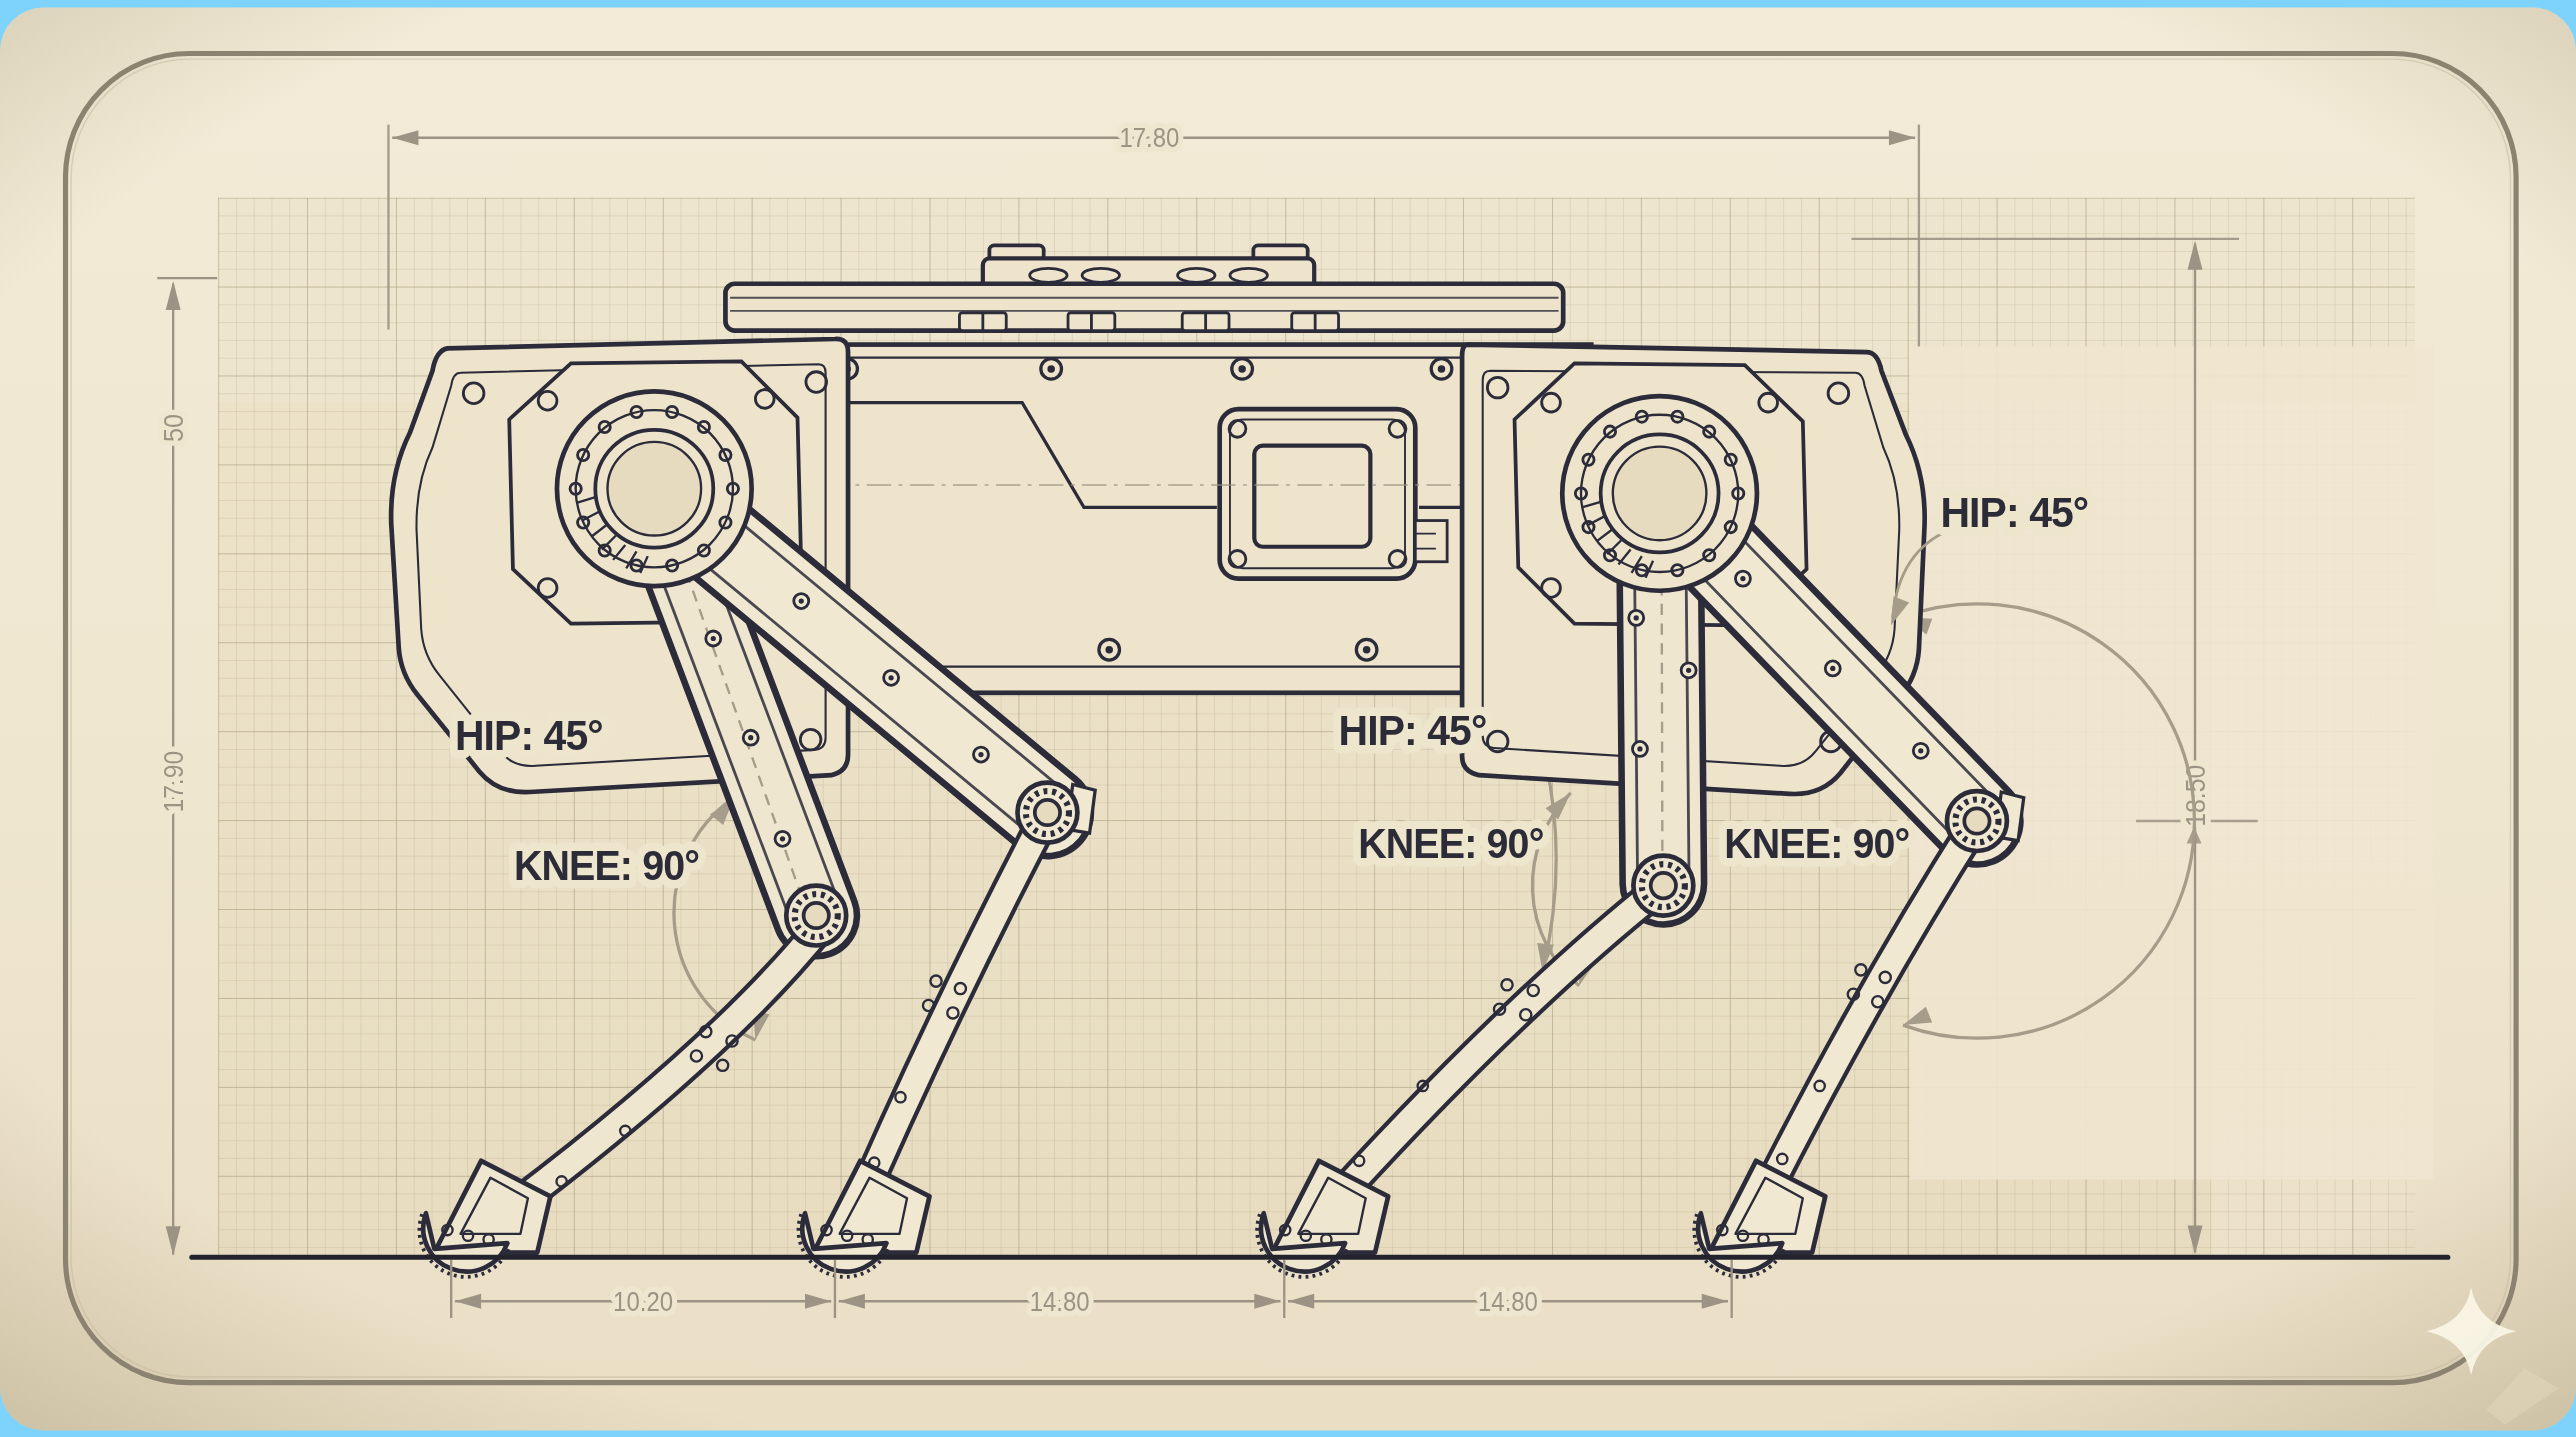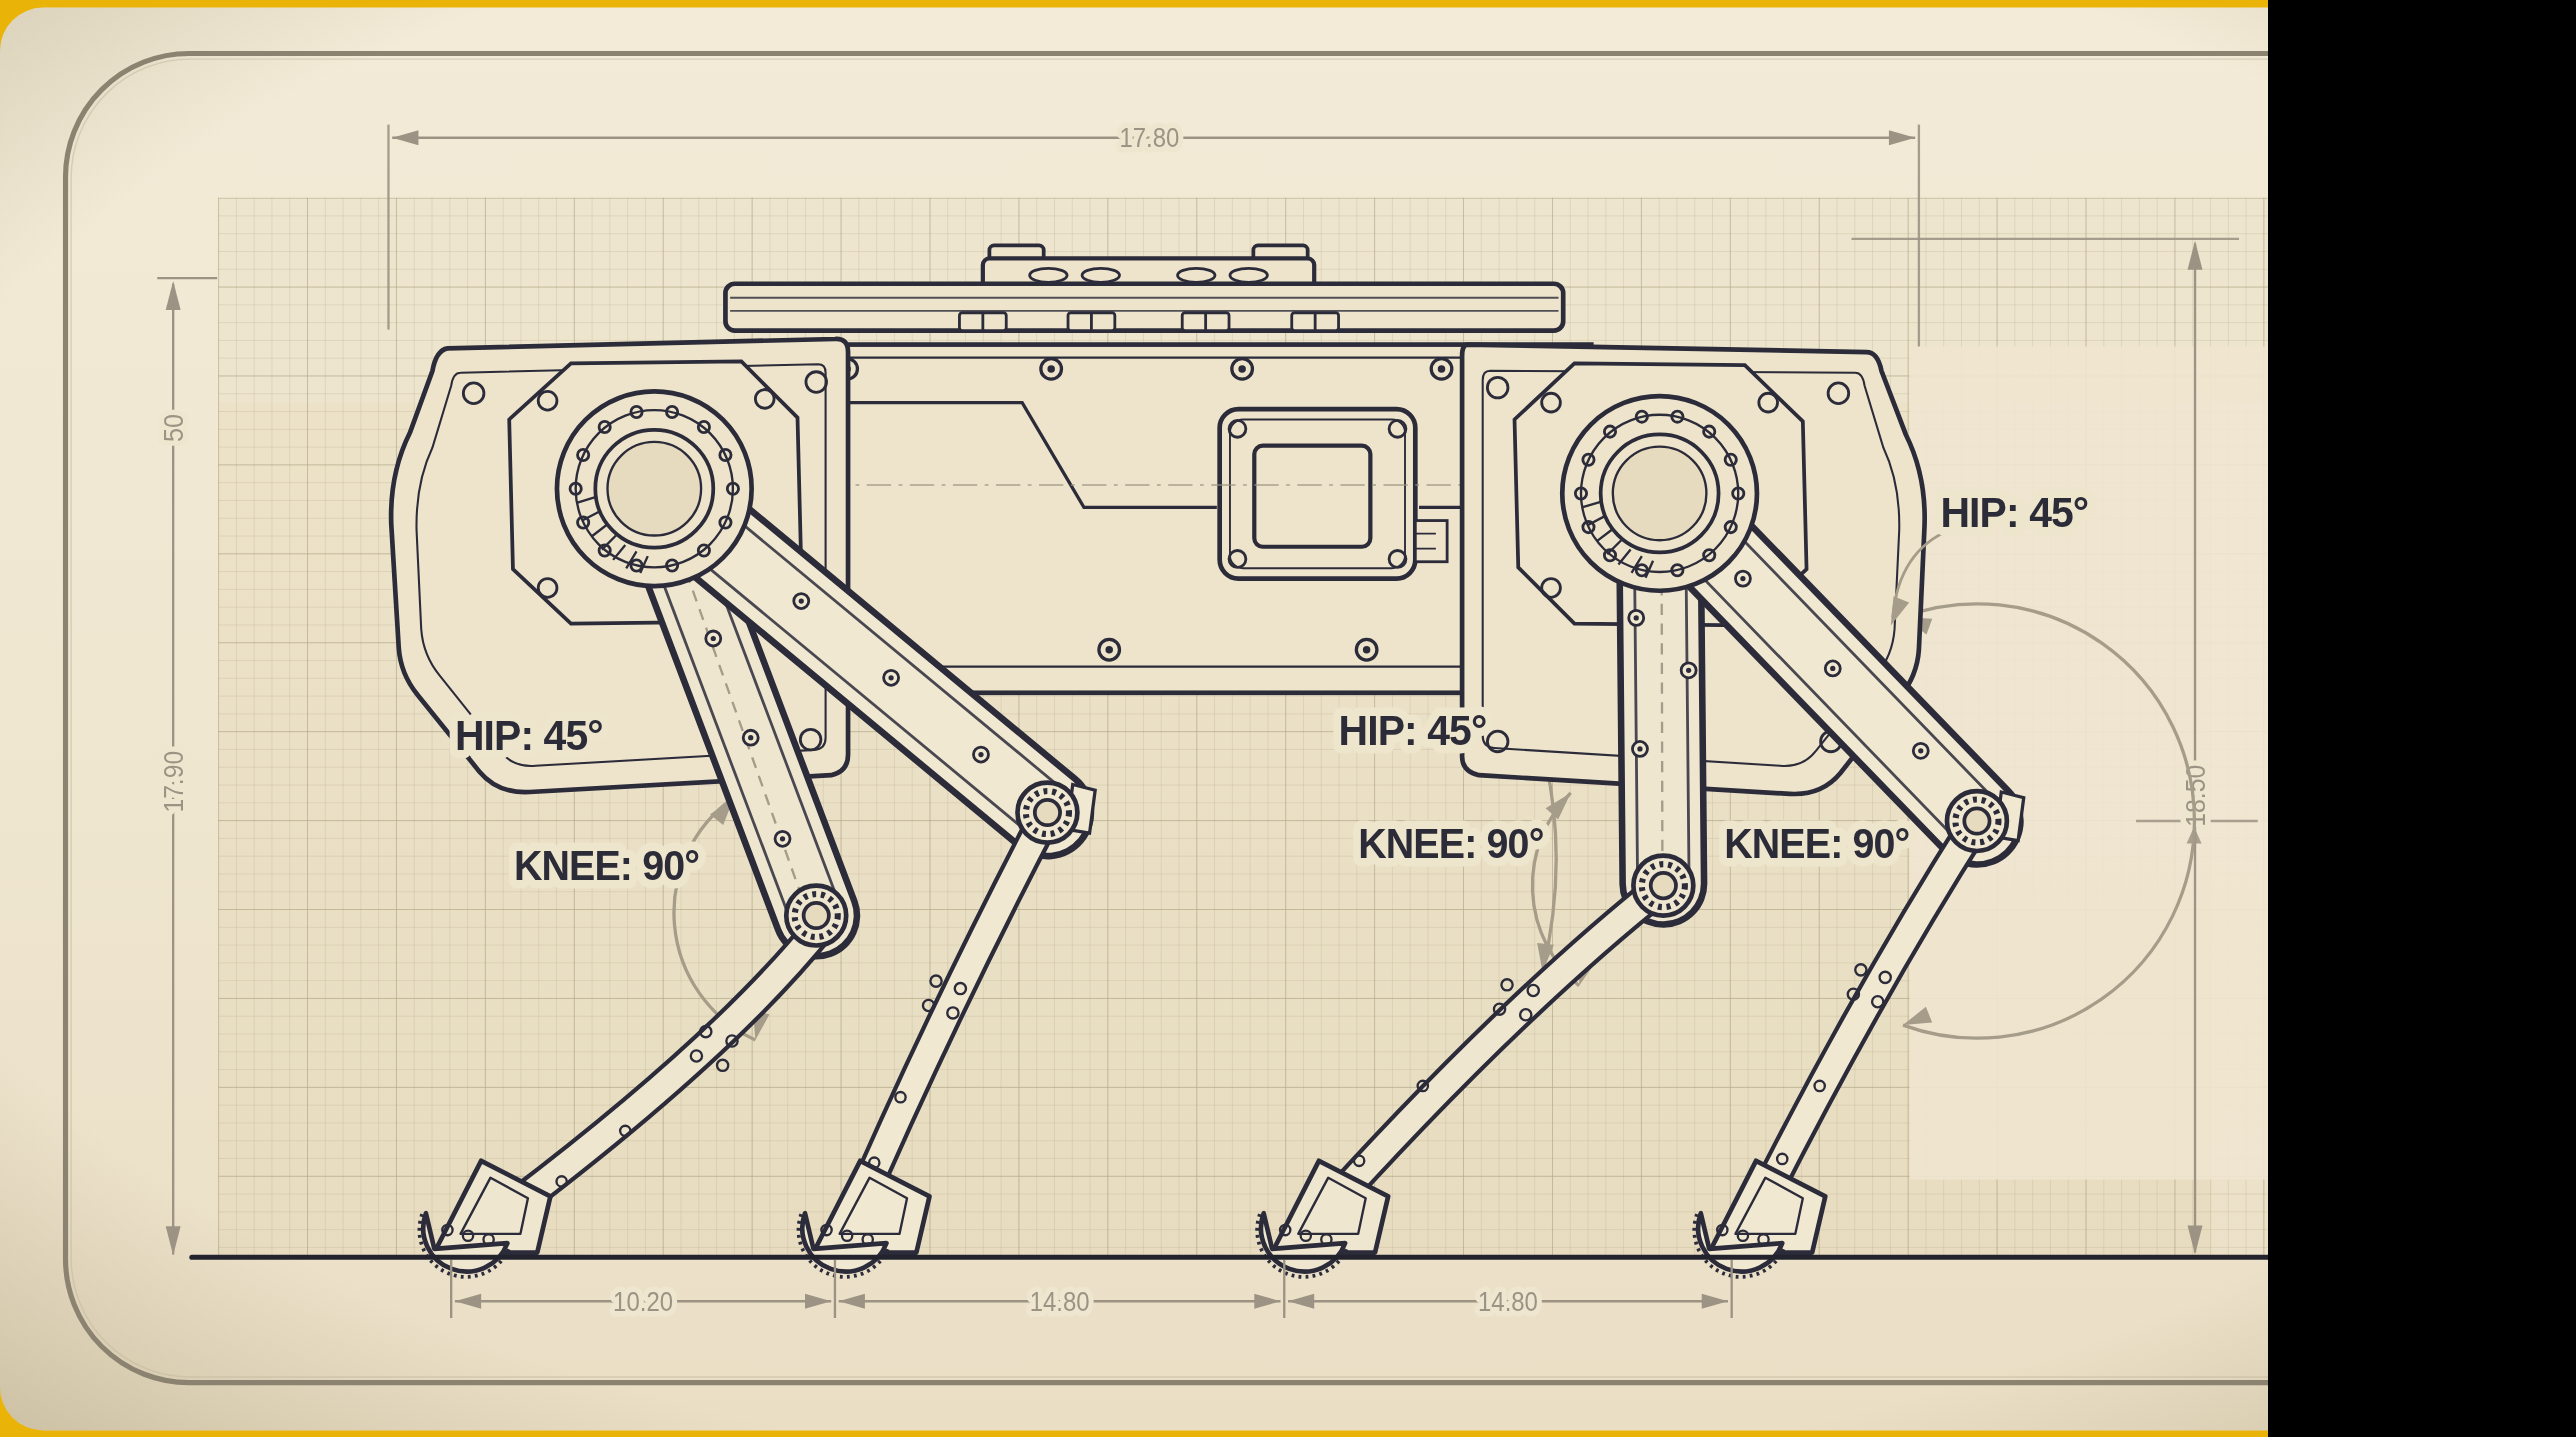--- a/index.html
+++ b/index.html
@@ -1,16 +1,16 @@
 <!DOCTYPE html>
 <html style="font-size:15px"><head>
 <meta charset="utf-8">
 <style>
   html,body{margin:0;padding:0;background:#000;}
-  .stage{position:relative;width:2268px;height:1438px;background:#eab308;overflow:hidden;
+  .stage{position:relative;width:2576px;height:1438px;background:#7dd3fc;overflow:hidden;
          font-family:"Liberation Sans",sans-serif;}
   svg{display:block;}
   text{font-family:"Liberation Sans",sans-serif;}
   .dimtxt{font-size:29px;font-weight:400;fill:#9c9384;paint-order:stroke;stroke:#efe6d0;stroke-width:12px;stroke-linejoin:round;}
   .angtxt{font-size:46px;font-weight:700;fill:#2c2c39;paint-order:stroke;stroke:#eee5cd;stroke-width:18px;stroke-linejoin:round;letter-spacing:-1px;}
 </style>
 </head>
 <body>
 
 <div class="stage">

